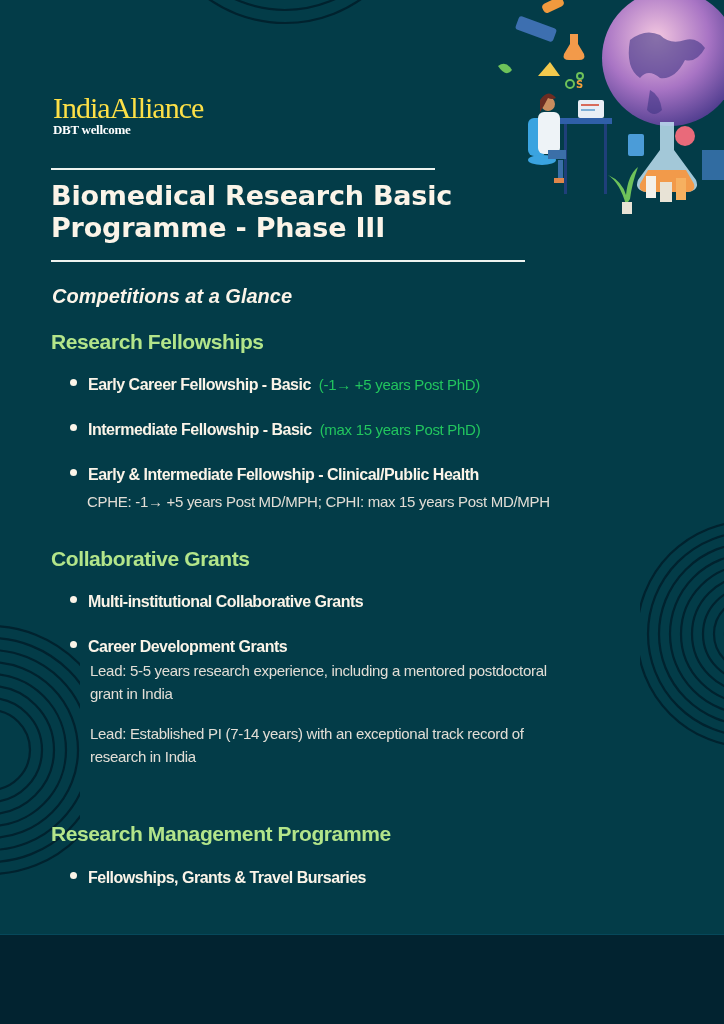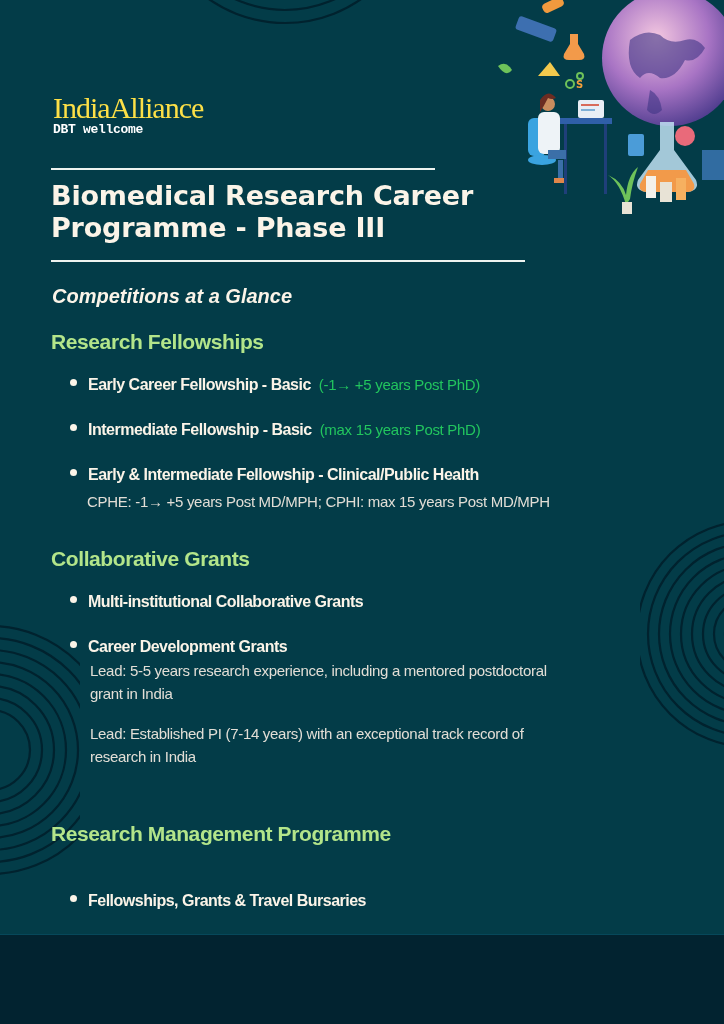--- a/index.html
+++ b/index.html
@@ -28,21 +28,21 @@
     
     .illustration { position: absolute; left: 480px; top: 0; width: 244px; height: 230px; }
 
     
     .logo { position: absolute; left: 53px; top: 93px; }
     .logo-main {
       font-family: "Liberation Serif", serif;
       font-size: 30px; letter-spacing: -1px; color: #fde047; line-height: 30px;
     }
     .logo-sub {
-      font-family: Liberation Mono, monospace;
+      font-family: Liberation Serif, serif;
       font-weight: 700; font-size: 13px; color: #ffffff; letter-spacing: -0.3px;
       margin-top: -1px;
     }
 
     .rule { position: absolute; height: 2px; background: #eef3f0; }
     .title {
       position: absolute; left: 51px; top: 180px;
       font-family: "DejaVu Sans", sans-serif;
       font-weight: 700; font-size: 27px; line-height: 32px; color: #fbf4e8;
       letter-spacing: -0.2px;
@@ -158,21 +158,21 @@
   </svg>
 
   <div class="logo">
     <div class="logo-main">IndiaAlliance</div>
     <div class="logo-sub">DBT wellcome</div>
   </div>
 
   <div class="rule" style="left:51px; top:168px; width:384px;"></div>
 
   <div class="title">
-    <div>Biomedical Research Career</div>
+    <div>Biomedical Research Basic</div>
     <div>Programme - Phase III</div>
   </div>
 
   <div class="rule" style="left:51px; top:260px; width:474px;"></div>
 
   <div class="subtitle">Competitions at a Glance</div>
 
   <div class="section-heading" style="top:330px;">Research Fellowships</div>
 
   <div class="item" style="top:376px;">
@@ -221,21 +221,21 @@
 
   <div class="item" style="top:719px;">
     <div class="item-desc" style="margin-left:20px;">
       <div>Lead: Established PI (7-14 years) with an exceptional track record of</div>
       <div>research in India</div>
     </div>
   </div>
 
   <div class="section-heading" style="top:822px;">Research Management Programme</div>
 
-  <div class="item" style="top:892px;">
+  <div class="item" style="top:869px;">
     <div class="item-row">
       <span class="bullet"></span>
       <span class="item-title">Fellowships, Grants &amp; Travel Bursaries</span>
     </div>
   </div>
 
 </div>
 
 <div class="footer-band"></div>
 

